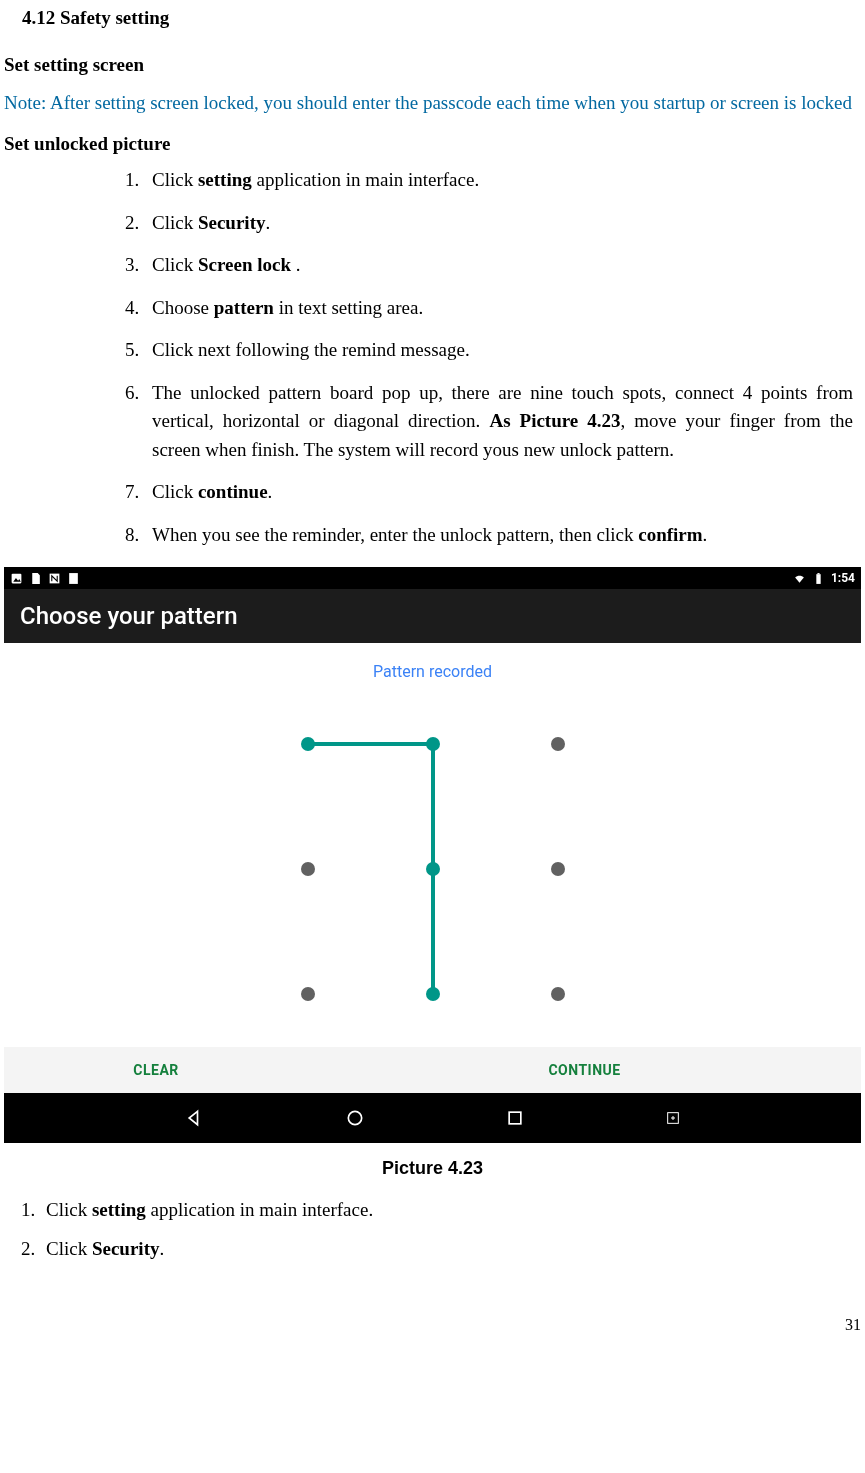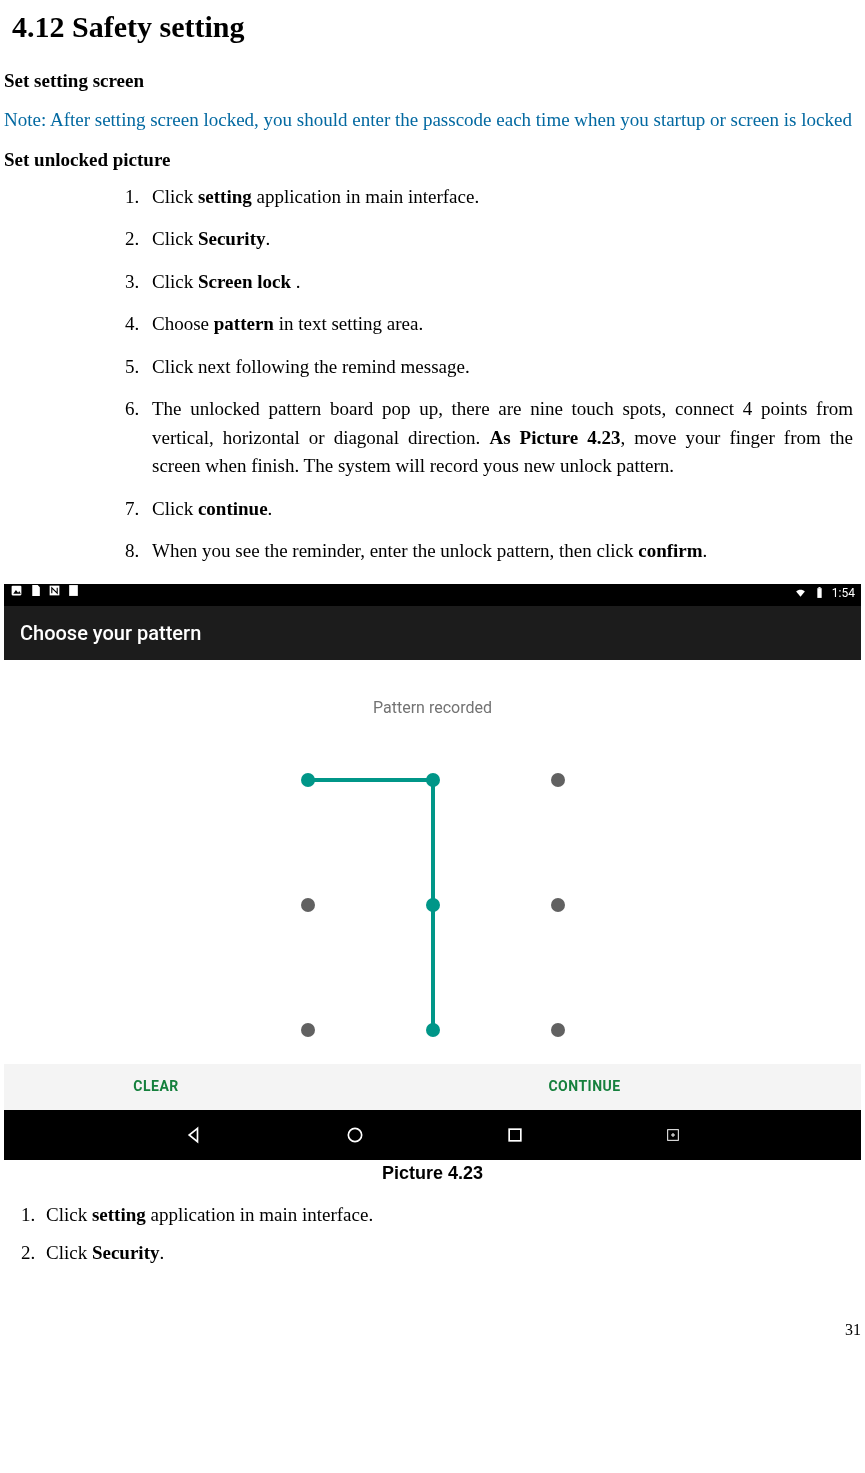--- a/index.html
+++ b/index.html
@@ -9,23 +9,23 @@
     font-size: 19px;
     line-height: 1.5;
     background: #fff;
     color: #000;
     width: 865px;
   }
   .page {
     padding: 4px 4px 40px 4px;
   }
   .section-title {
-    font-size: 30px;
-    font-weight: bold;
-    margin: 0 0 18px 8px;
+    font-size: 19px;
+    font-weight: bold;
+    margin: 0 0 18px 18px;
   }
   .sub-bold {
     font-weight: bold;
     margin: 12px 0 8px 0;
   }
   .para {
     margin: 6px 0;
   }
   .note-blue {
     color: #0369a1;
@@ -48,68 +48,68 @@
   ol.lower-steps li {
     margin: 0 0 10px 0;
     padding-left: 6px;
   }
   .b { font-weight: bold; }
   .caption {
     text-align: center;
     font-family: Arial, Helvetica, sans-serif;
     font-weight: bold;
     font-size: 18px;
-    margin: 0 0 14px 0;
+    margin: 12px 0 14px 0;
   }
   .page-num {
     text-align: right;
     font-size: 16px;
     margin-top: 50px;
   }
 
   
   .device {
     width: 857px;
     background: #000;
     font-family: Roboto, Arial, Helvetica, sans-serif;
     margin: 6px 0 0 0;
     color: #fff;
   }
   .statusbar {
     height: 22px;
     display: flex;
     justify-content: space-between;
-    align-items: flex-start;
+    align-items: center;
     padding: 0 6px;
     font-size: 12px;
-    font-weight: normal;
+    font-weight: bold;
   }
   .status-left, .status-right { display: flex; gap: 6px; align-items: center; }
   .ic { width: 13px; height: 13px; fill: #fff; }
   .titlebar {
     background: #1c1c1c;
     height: 54px;
     display: flex;
     align-items: center;
     padding-left: 16px;
-    font-size: 20px;
+    font-size: 24px;
     font-weight: 500;
   }
   .content-area {
     background: #fff;
     color: #000;
     height: 404px;
     display: flex;
     flex-direction: column;
     align-items: center;
   }
   .recorded-msg {
-    color: #737373;
+    color: #3b82f6;
     font-size: 16px;
-    margin-top: 36px;
+    margin-top: 17px;
   }
   .grid {
     margin-top: 40px;
     width: 290px;
     height: 290px;
     position: relative;
   }
   .dot {
     position: absolute;
     width: 14px; height: 14px;

